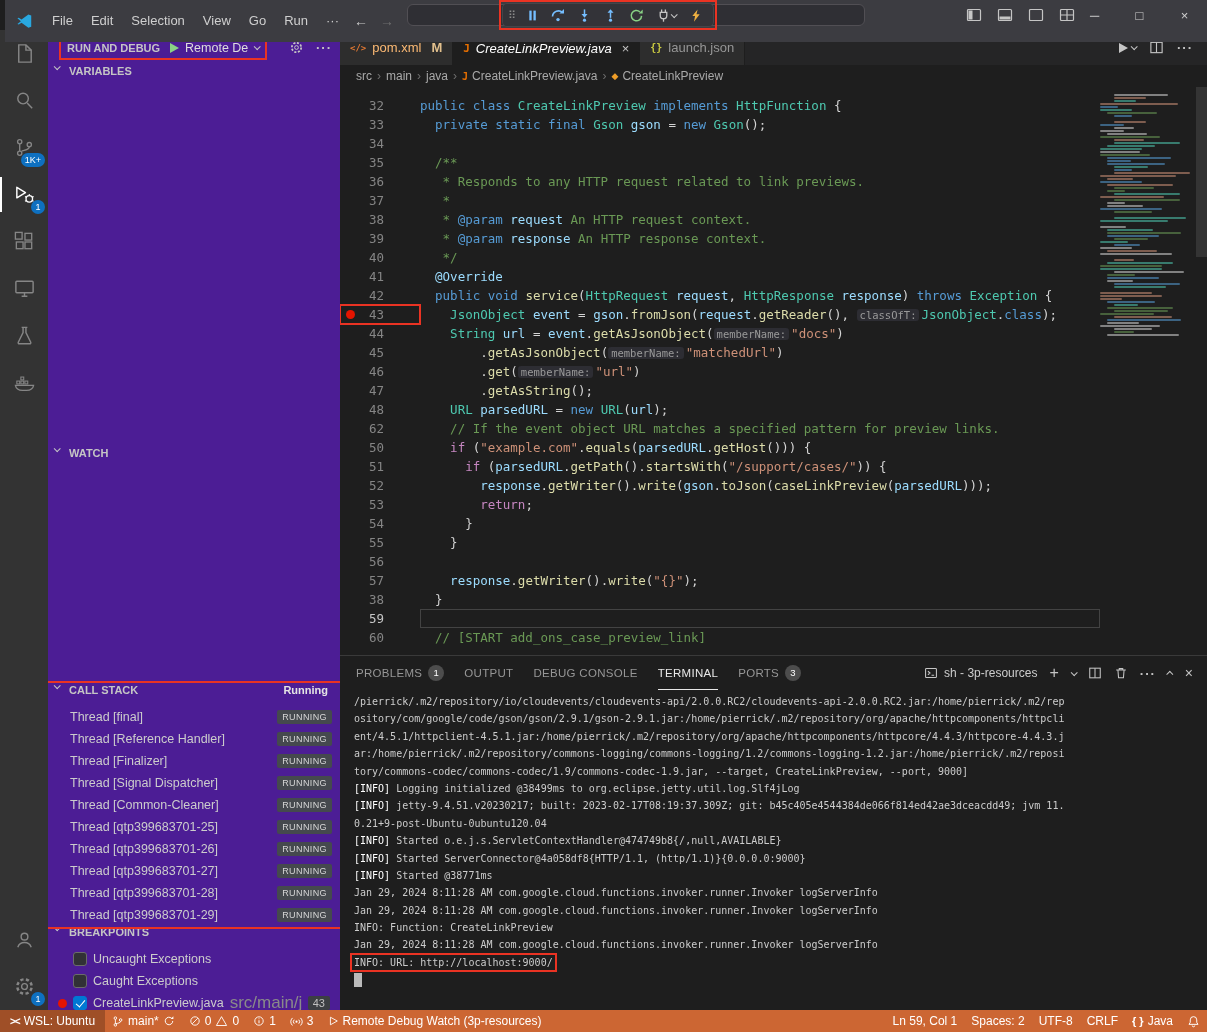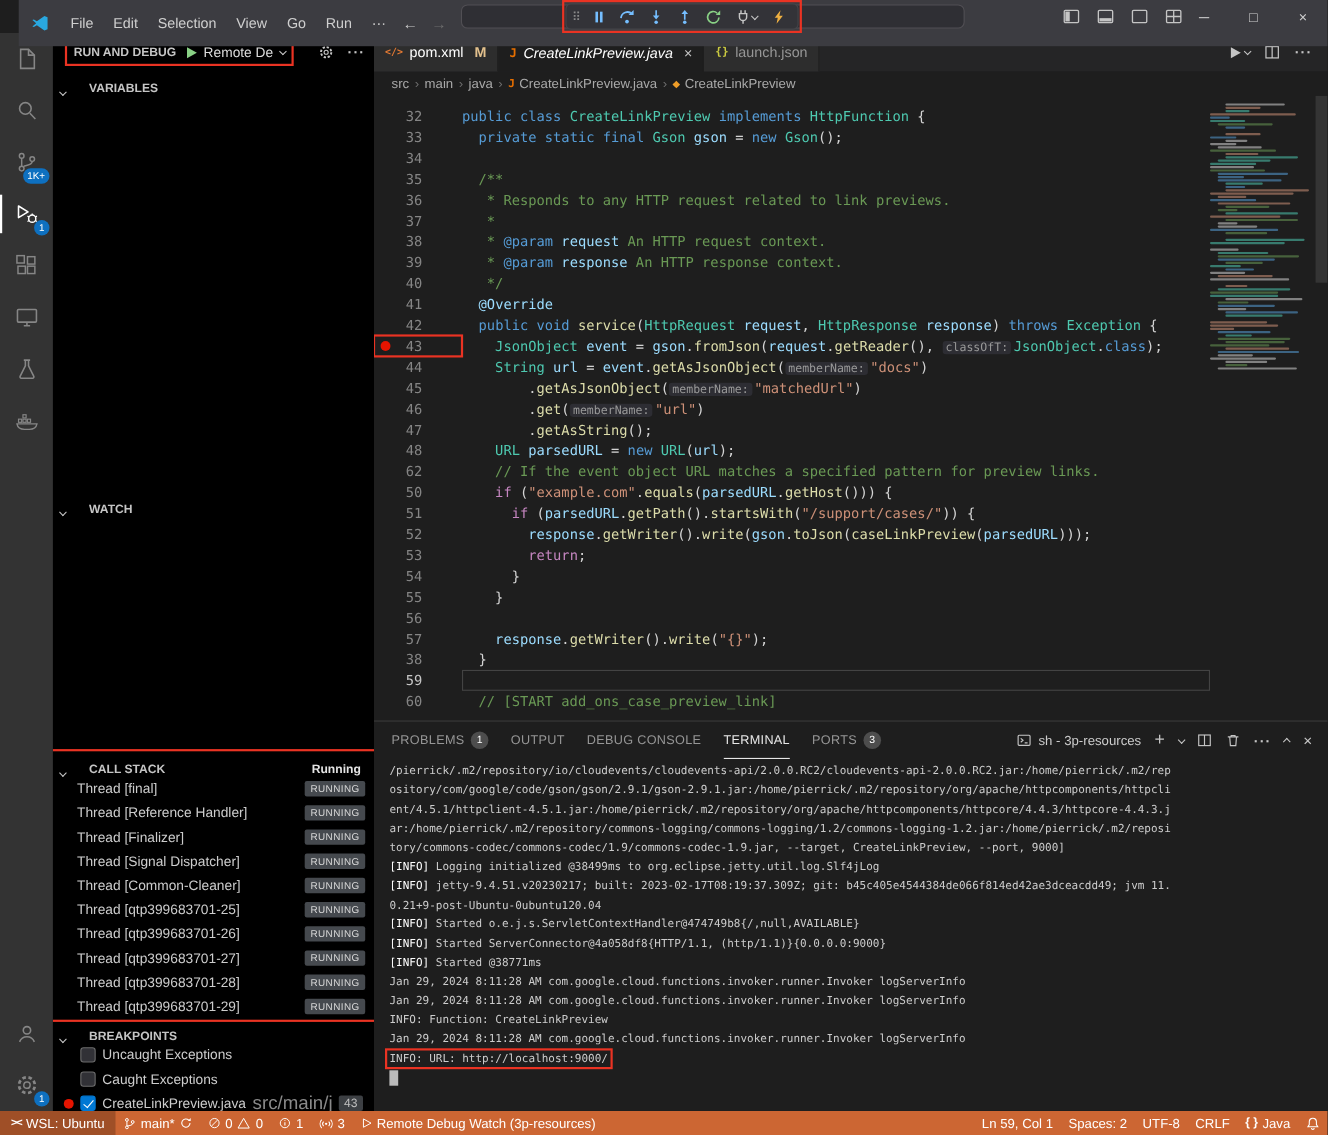--- a/index.html
+++ b/index.html
@@ -3,21 +3,21 @@
 <meta charset="utf-8">
 <style>
   *{margin:0;padding:0;box-sizing:border-box}
   html,body{width:1207px;height:1032px;overflow:hidden}
   body{background:#1e1e1e;font-family:"Liberation Sans",sans-serif;font-size:13px;color:#cccccc;position:relative;--ann:#ea3323}
   .app{position:absolute;inset:0}
   svg{display:block}
   .annotated{outline:2px solid var(--ann);outline-offset:1px;position:relative;z-index:6}
 
   
-  .titlebar{position:absolute;top:0;left:17px;right:0;height:42px;background:#3c3c41;display:flex;align-items:center;z-index:4}
+  .titlebar{position:absolute;top:0;left:5px;right:0;height:42px;background:#3c3c41;display:flex;align-items:center;z-index:4}
   .logo{margin:0 10px 0 11px}
   .menubar{display:flex;height:30px;align-items:center}
   .menu-item{padding:0 9px;line-height:30px;color:#cfcfcf;font-size:13px;cursor:default}
   .nav-arrow{width:26px;text-align:center;color:#cccccc;font-size:14px}
   .nav-arrow.dim{color:#6e6e6e}
   .cmd-center{position:absolute;left:402px;top:4px;width:458px;height:22px;background:#2f2f34;border:1px solid #514f54;border-radius:6px}
   .dbgwrap{position:absolute;left:497px;top:3px}
   .debug-toolbar{display:flex;align-items:center;gap:2px;height:24px;background:#333338;border:1px solid #454549;border-radius:5px;padding:0 5px}
   .grip{color:#8a8a8a;font-size:11px;margin-right:3px;letter-spacing:-1px}
   .dbg-btn{background:none;border:none;width:24px;height:22px;display:flex;align-items:center;justify-content:center;cursor:pointer}
@@ -29,30 +29,30 @@
 
   
   .activitybar{position:absolute;left:0;top:30px;width:48px;bottom:22px;background:#333333;display:flex;flex-direction:column;z-index:3}
   .ab-item{width:48px;height:47px;display:flex;align-items:center;justify-content:center;color:#868686;position:relative;cursor:pointer}
   .ab-item.active{color:#ffffff}
   .ab-item.active::before{content:"";position:absolute;left:0;top:6px;bottom:6px;width:2px;background:#ffffff}
   .ab-badge{position:absolute;right:3px;bottom:4px;background:#0e70c0;color:#fff;font-size:9px;line-height:1;padding:2.5px 4px;border-radius:9px;min-width:14px;text-align:center}
   .ab-bottom{margin-top:auto}
 
   
-  .sidebar{position:absolute;left:48px;top:30px;width:292px;bottom:22px;background:#000000;overflow:hidden;z-index:2}
+  .sidebar{position:absolute;left:48px;top:30px;width:292px;bottom:22px;background:#4c1d95;overflow:hidden;z-index:2}
   .sidebar-header{height:35px;display:flex;align-items:center;padding:0 8px 0 14px;gap:10px}
   .ann-wrap{display:flex;align-items:center;gap:10px;padding:2px 5px}
   .side-title{font-size:11px;font-weight:bold;color:#c5c5c5;white-space:nowrap}
   .config{display:flex;align-items:center;gap:6px;cursor:pointer;color:#dddddd;font-size:12.5px;white-space:nowrap}
   .tri-green{width:0;height:0;border-left:9px solid #89d185;border-top:5px solid transparent;border-bottom:5px solid transparent}
   .hdr-ic{margin-left:auto;color:#c5c5c5;display:flex;align-items:center;gap:12px}
   .more-dots{color:#c5c5c5;font-weight:bold;letter-spacing:1px}
   .section{display:flex;flex-direction:column}
-  .sec-header{height:22px;display:flex;align-items:flex-end;gap:22px;padding:0 8px 0 6px;font-size:11px;font-weight:bold;color:#c5c5c5;cursor:pointer}
+  .sec-header{height:22px;display:flex;align-items:flex-start;gap:10px;padding:0 8px 0 6px;font-size:11px;font-weight:bold;color:#c5c5c5;cursor:pointer}
   .sec-status{margin-left:auto;font-weight:600;color:#e4e4e4;font-size:11px;padding-right:4px}
   .sec-body.vars{height:360px}
   .sec-body.watch{height:215px}
   .cs-rows{height:220px;overflow:hidden}
   .cs-row{height:22px;display:flex;align-items:center;padding:0 8px 0 22px;cursor:pointer}
   .cs-label{flex:1;color:#cccccc;font-size:12.5px;white-space:nowrap;overflow:hidden}
   .cs-state{background:#45494e;color:#d7d7d7;font-size:9px;letter-spacing:.4px;padding:2px 5px;border-radius:2px}
   .bp-rows{overflow:hidden}
   .bp-row{height:22px;display:flex;align-items:center;gap:6px;padding:0 10px 0 10px;cursor:pointer}
   .bp-row .dot{width:9px;height:9px;border-radius:50%;background:#e51400;flex:none}
@@ -67,21 +67,21 @@
   
   .editor-area{position:absolute;left:340px;top:30px;right:0;height:625px;background:#1e1e1e;z-index:1}
   .tabbar{height:35px;background:#252526;display:flex;align-items:stretch}
   .tab{display:flex;align-items:center;gap:6px;padding:0 10px;background:#2d2d2d;color:#969696;border-right:1px solid #1e1e1e;font-size:13px;cursor:pointer;white-space:nowrap}
   .tab.active{background:#1e1e1e;color:#ffffff;border-top:1px solid #569cd6}
   .tab.active .tab-label{font-style:italic}
   .ficon{font-weight:bold;font-family:"DejaVu Sans Mono",monospace}
   .fi-java{color:#e76f00;font-size:11px}
   .fi-xml{color:#e37933;font-size:9px}
   .fi-json{color:#cbcb41;font-size:10px}
-  .mod-label{color:#ffffff}
+  .mod-label{color:#fdba74}
   .tab-mod{color:#e2c08d;font-weight:bold;margin-left:4px}
   .tab-close{margin-left:4px;color:#c5c5c5;font-size:13px}
   .editor-actions{margin-left:auto;display:flex;align-items:center;gap:13px;padding:0 14px;color:#c5c5c5}
   .run-tri{width:0;height:0;border-left:9px solid #c5c5c5;border-top:5px solid transparent;border-bottom:5px solid transparent}
   .breadcrumb{height:22px;display:flex;align-items:center;gap:5px;padding:0 16px;color:#a9a9a9;font-size:12px;background:#1e1e1e}
   .bc-item{display:flex;align-items:center;gap:4px;cursor:pointer}
   .bc-sep{color:#6e6e6e}
   .bc-ic.java{color:#e76f00;font-size:10px;font-weight:bold;font-family:"DejaVu Sans Mono",monospace}
   .bc-ic.symbol-class{color:#ee9d28;font-size:9px}
   .code-area{position:relative;height:568px;overflow:hidden;font-family:"DejaVu Sans Mono",monospace;font-size:12.5px;line-height:19px}

